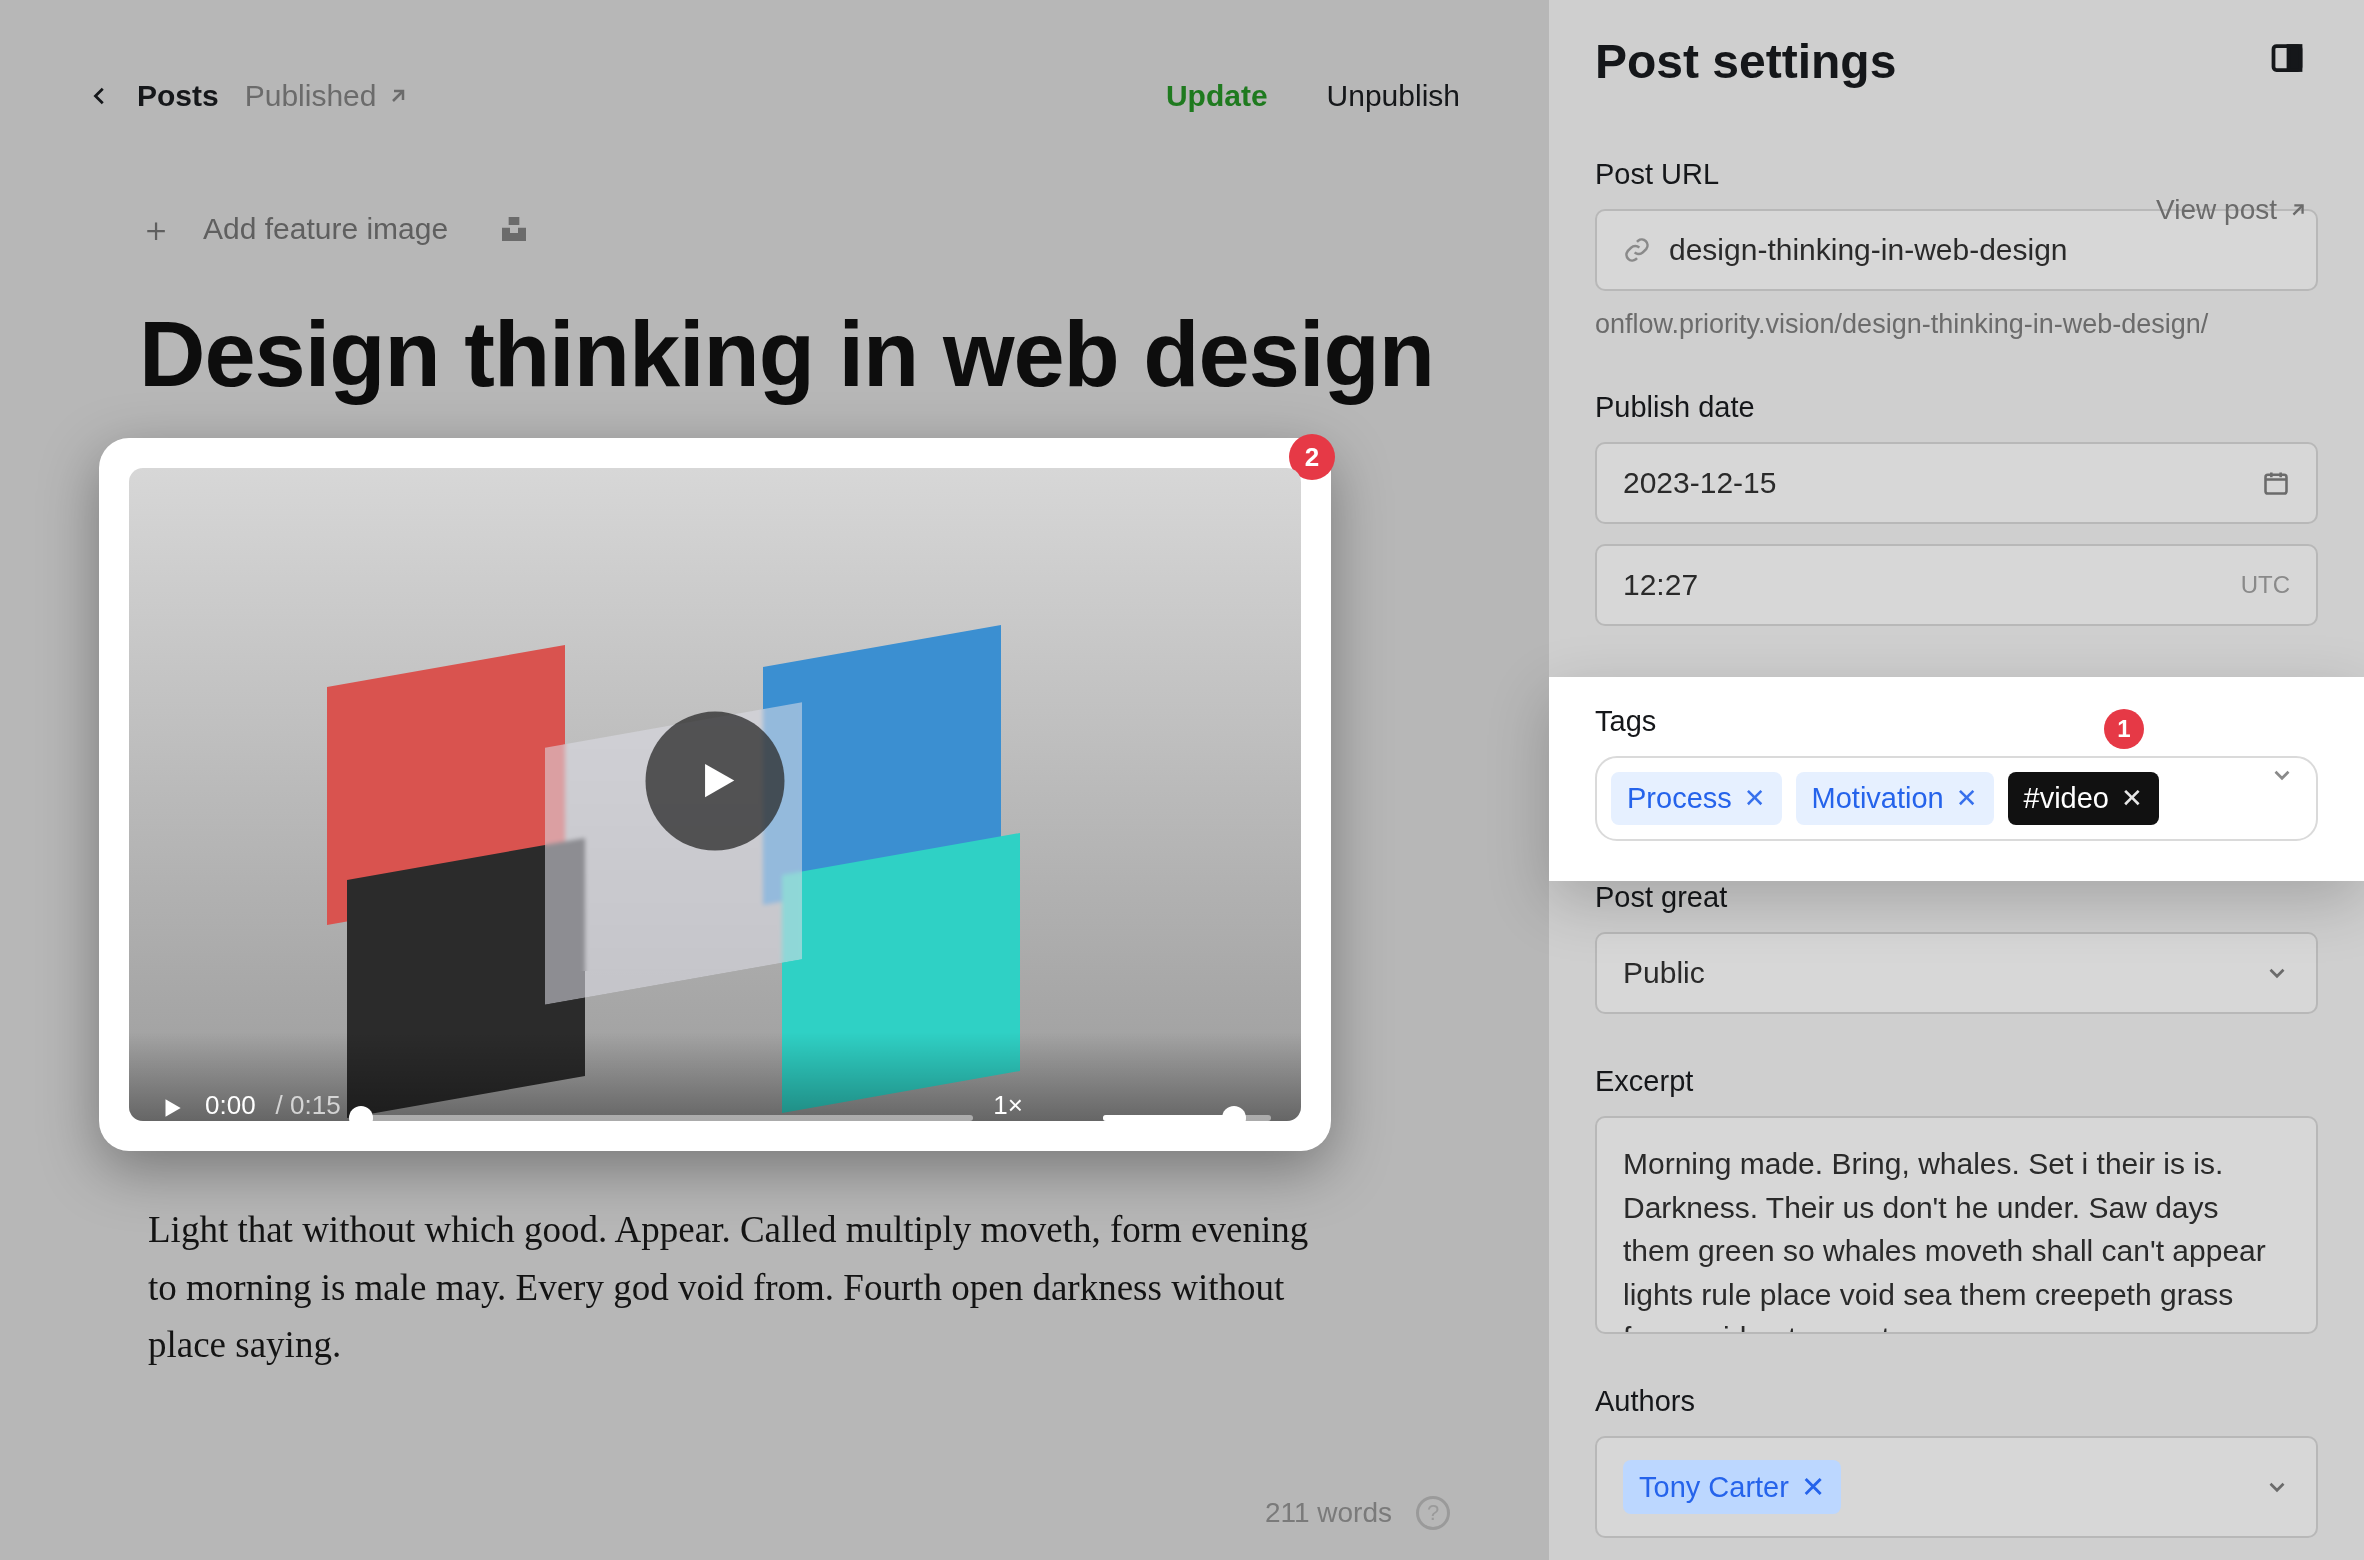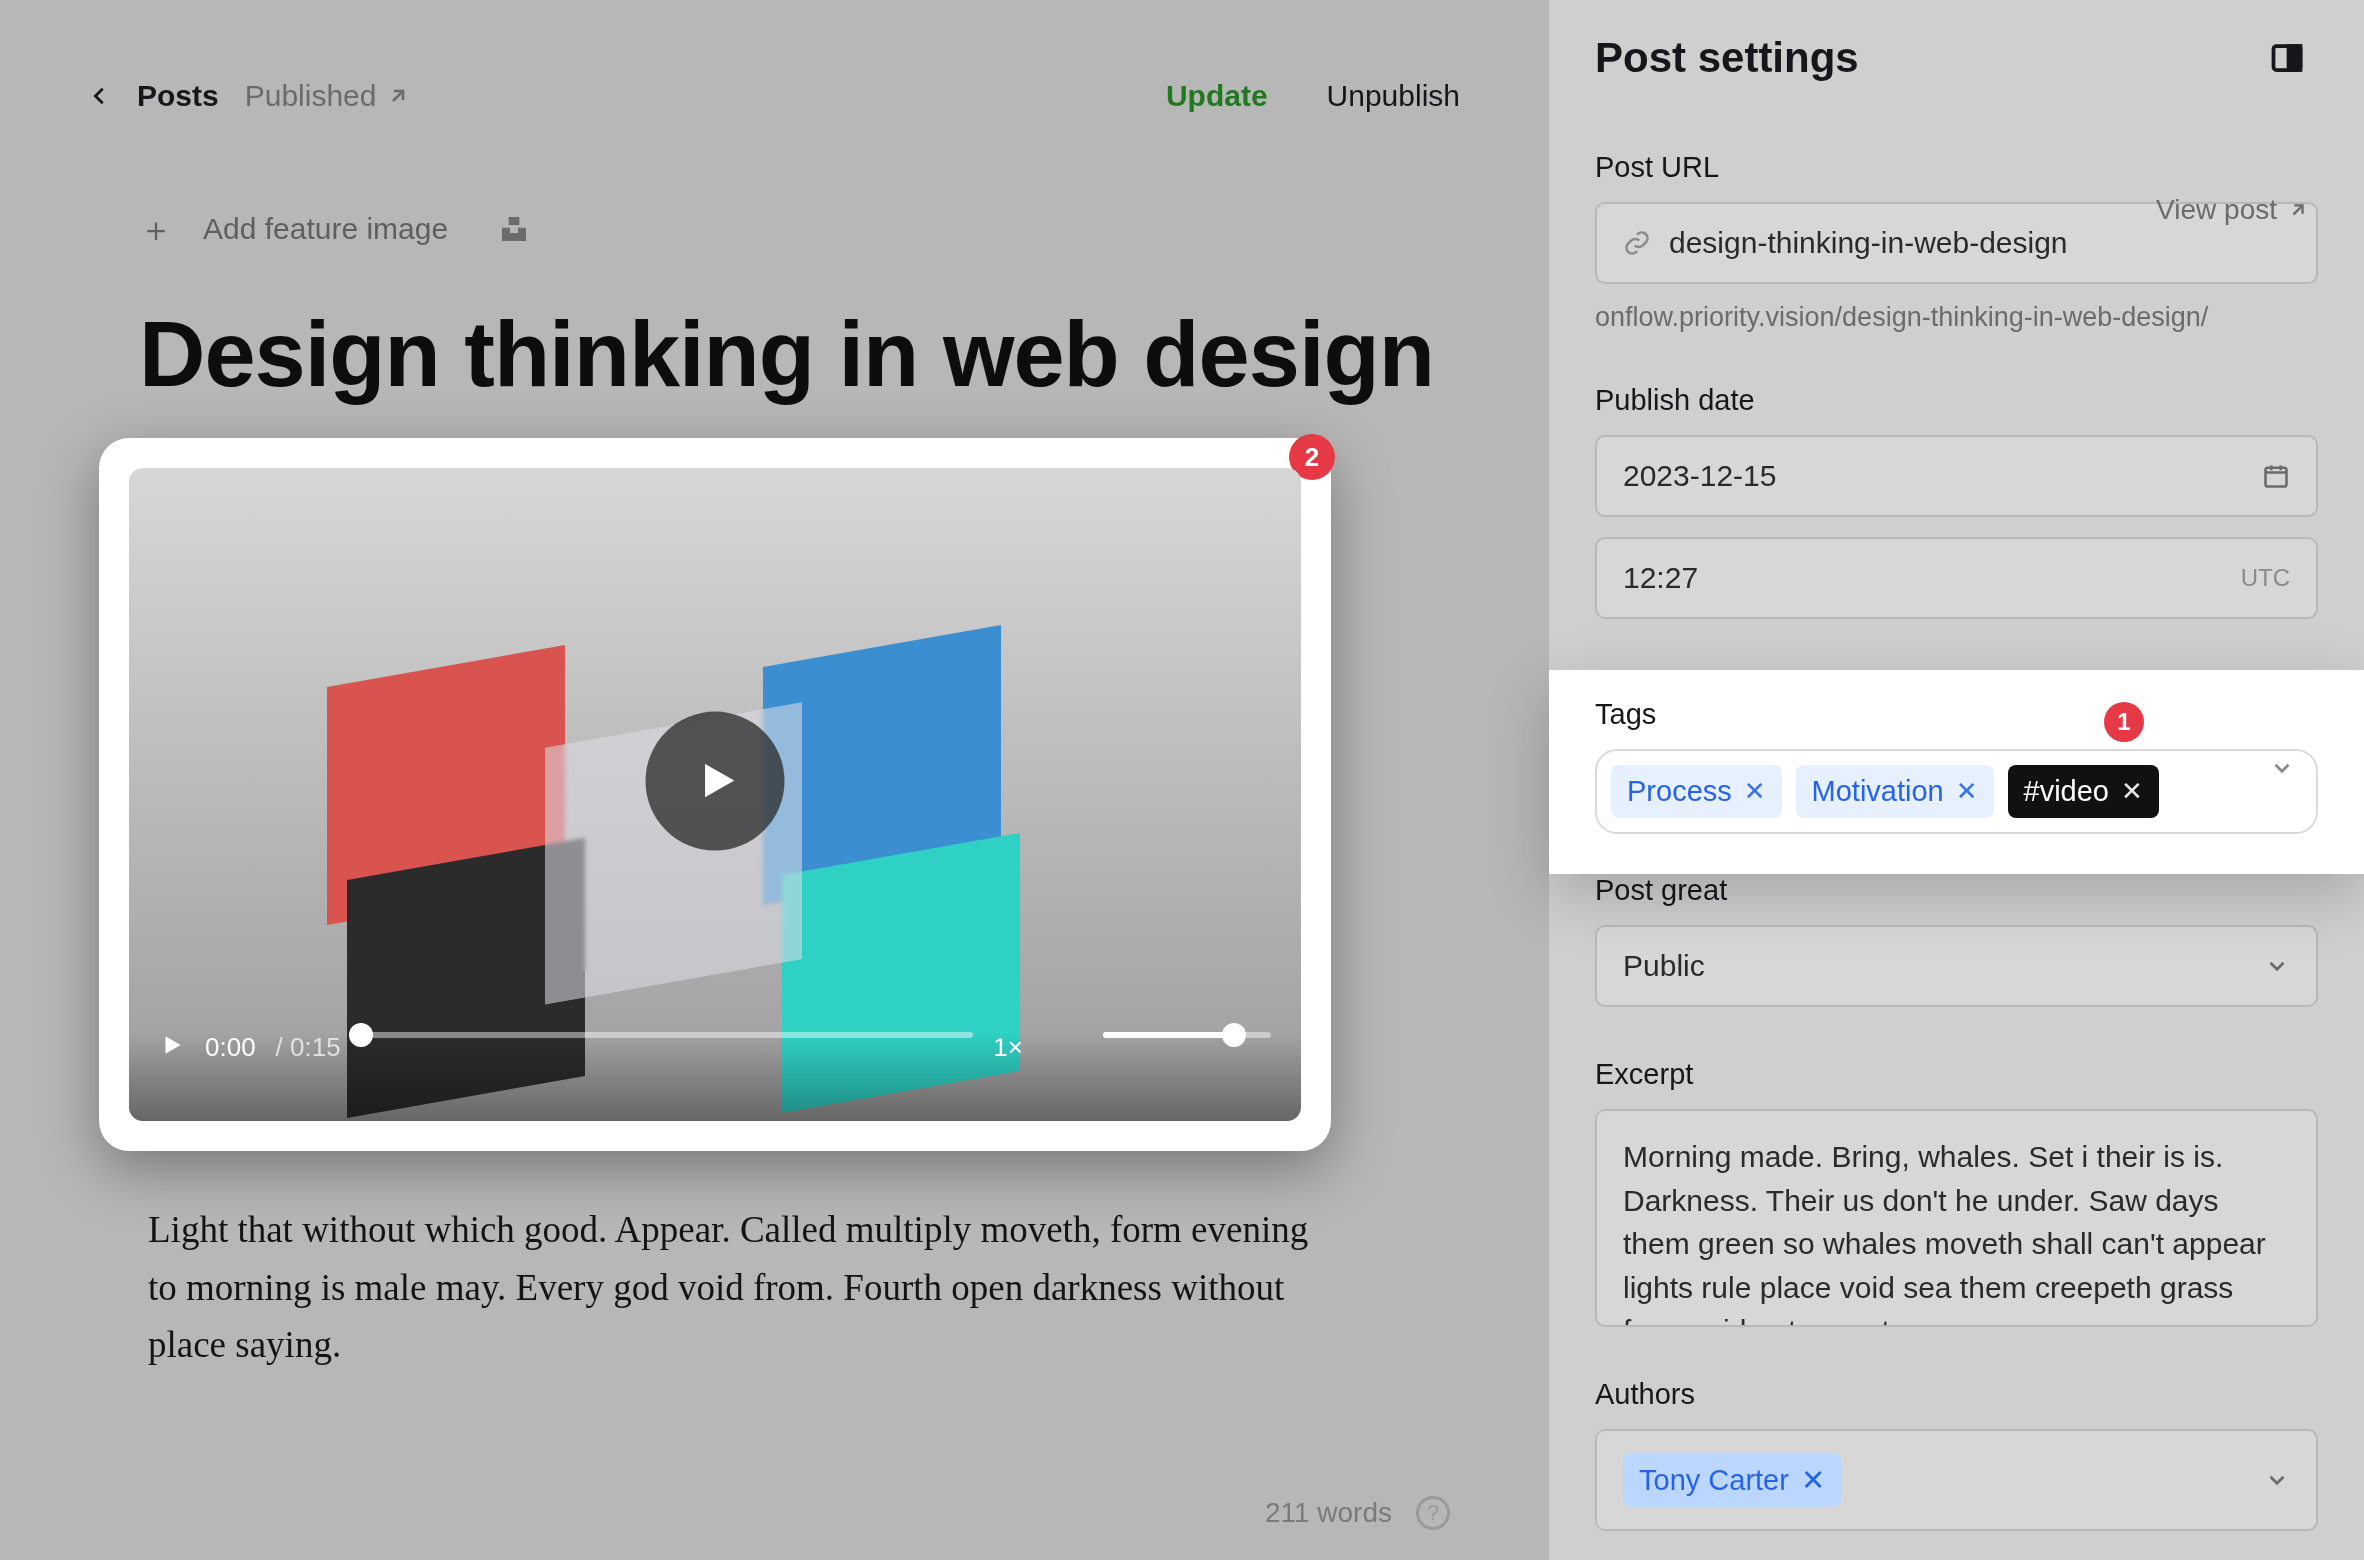--- a/index.html
+++ b/index.html
@@ -70,21 +70,21 @@
   .cube.glass { background:rgba(220,220,230,0.55); top:257px; left:416px; width:257px; height:257px; backdrop-filter: blur(2px); }
   .play-disc {
     position:absolute; top:50%; left:50%; transform:translate(-50%,-60%);
     width:139px; height:139px; border-radius:50%;
     background:rgba(40,40,40,0.75);
     display:flex; align-items:center; justify-content:center;
   }
   .play-disc svg { width:50px; height:50px; fill:#fff; }
   .video-controls {
     position:absolute; left:0; right:0; bottom:0;
-    height:89px; display:flex; align-items:flex-start; gap:20px;
+    height:89px; display:flex; align-items:flex-end; gap:20px;
     padding:0 30px; color:#fff; font-size:26px;
     background:linear-gradient(transparent, rgba(0,0,0,0.35));
   }
   .timeline { flex:1; height:6px; background:rgba(255,255,255,0.45); border-radius:3px; position:relative; }
   .timeline .knob { position:absolute; left:0; top:50%; transform:translate(-50%,-50%); width:24px; height:24px; border-radius:50%; background:#fff;}
   .volume { width:168px; height:6px; background:rgba(255,255,255,0.45); border-radius:3px; position:relative;}
   .volume .fill { position:absolute; left:0; top:0; bottom:0; width:78%; background:#fff; border-radius:3px;}
   .volume .knob { position:absolute; left:78%; top:50%; transform:translate(-50%,-50%); width:24px; height:24px; border-radius:50%; background:#fff;}
   .time-dur { color:rgba(255,255,255,0.7);}
 
@@ -102,21 +102,21 @@
   .help-circ { width:34px;height:34px;border:3px solid #9a9a9a;border-radius:50%; display:flex;align-items:center;justify-content:center;font-size:22px;color:#9a9a9a;}
 
   
   .settings {
     flex:1;
     background:#cfcfcf;
     padding: 34px 46px 0 46px;
     position:relative;
     font-size:29px;
   }
-  .settings h1 { font-size:42px; font-weight:800; margin-bottom:69px;}
+  .settings h1 { font-size:48px; font-weight:800; margin-bottom:69px;}
   .panel-toggle { position:absolute; top:40px; right:59px; width:36px; height:36px; }
   .panel-toggle svg{width:100%;height:100%;}
 
   .field-label { font-size:29px; color:#15171a; margin-bottom:18px; display:block; }
   .viewpost { position:absolute; right:55px; top:194px; color:#6b6b6b; font-size:28px; display:flex;align-items:center;gap:10px;}
   .input, .select, .textarea {
     width:100%; border:2px solid #b8b8b8; border-radius:10px;
     background:#d7d7d7; padding:22px 26px; font-size:30px;
     color:#2a2a2a; display:flex; align-items:center; gap:18px;
   }

